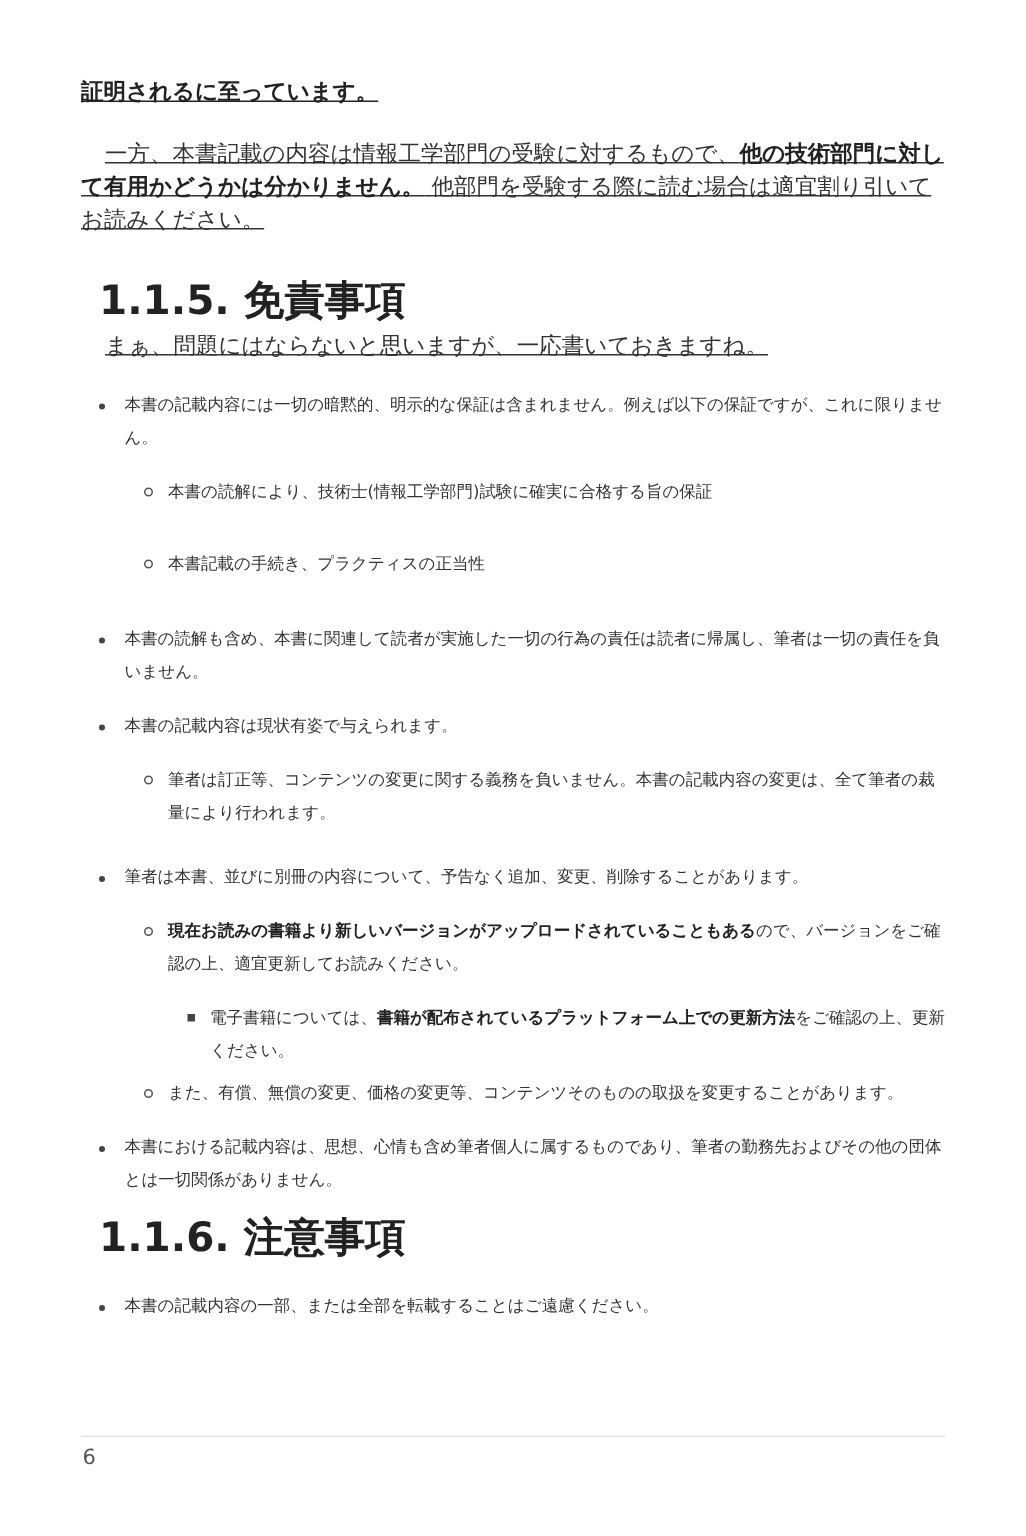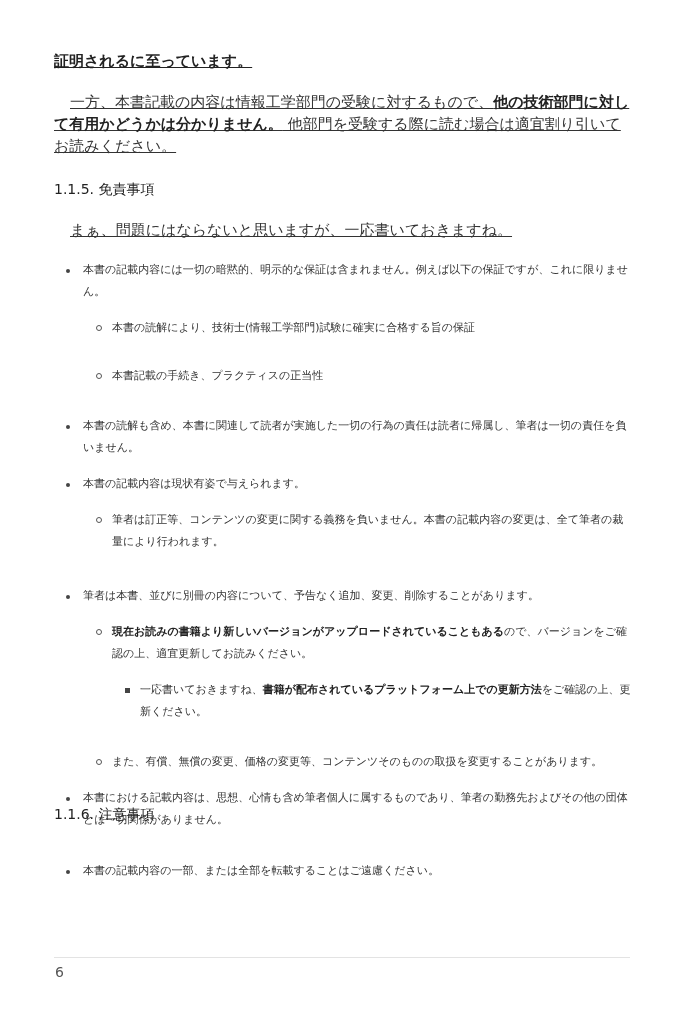--- a/index.html
+++ b/index.html
@@ -36,25 +36,25 @@
     .second-para {
       position: absolute;
       top: 91px;
       left: 0;
       width: 580px;
       text-indent: 16px;
     }
     .h2 {
       position: absolute;
       left: 0;
-      font-size: 14px;
+      font-size: 27px;
       line-height: 28px;
-      font-weight: normal;
+      font-weight: bold;
       color: #222;
-      margin: 0;
+      margin: 12px;
     }
     .intro {
       position: absolute;
       left: 16px;
       top: 219px;
     }
     ul.list {
       position: absolute;
       left: 0;
       margin: 0;
@@ -144,33 +144,33 @@
       <span>本書の読解も含め、本書に関連して読者が実施した一切の行為の責任は読者に帰属し、筆者は一切の責任を負いません。</span>
     </li>
     <li class="li l1" style="margin-top:14px;">
       <span class="marker"><span class="dot"></span></span>
       <span>本書の記載内容は現状有姿で与えられます。</span>
     </li>
     <li class="li l2" style="margin-top:14px;">
       <span class="marker"><span class="circle"></span></span>
       <span>筆者は訂正等、コンテンツの変更に関する義務を負いません。本書の記載内容の変更は、全て筆者の裁量により行われます。</span>
     </li>
-    <li class="li l1" style="margin-top:32px;">
+    <li class="li l1" style="margin-top:21px;">
       <span class="marker"><span class="dot"></span></span>
       <span>筆者は本書、並びに別冊の内容について、予告なく追加、変更、削除することがあります。</span>
     </li>
     <li class="li l2" style="margin-top:14px;">
       <span class="marker"><span class="circle"></span></span>
       <span class="b">現在お読みの書籍より新しいバージョンがアップロードされていることもある</span><span>ので、バージョンをご確認の上、適宜更新してお読みください。</span>
     </li>
     <li class="li l3" style="margin-top:14px;">
       <span class="marker"><span class="square"></span></span>
-      <span>一応書いておきますね、</span><span class="b">書籍が配布されているプラットフォーム上での更新方法</span><span>をご確認の上、更新ください。</span>
+      <span>電子書籍については、</span><span class="b">書籍が配布されているプラットフォーム上での更新方法</span><span>をご確認の上、更新ください。</span>
     </li>
-    <li class="li l2" style="margin-top:28px;">
+    <li class="li l2" style="margin-top:6px;">
       <span class="marker"><span class="circle"></span></span>
       <span>また、有償、無償の変更、価格の変更等、コンテンツそのものの取扱を変更することがあります。</span>
     </li>
     <li class="li l1" style="margin-top:14px;">
       <span class="marker"><span class="dot"></span></span>
       <span>本書における記載内容は、思想、心情も含め筆者個人に属するものであり、筆者の勤務先およびその他の団体とは一切関係がありません。</span>
     </li>
   </ul>
 
   <h2 class="h2" style="top:800px;">1.1.6. 注意事項</h2>

